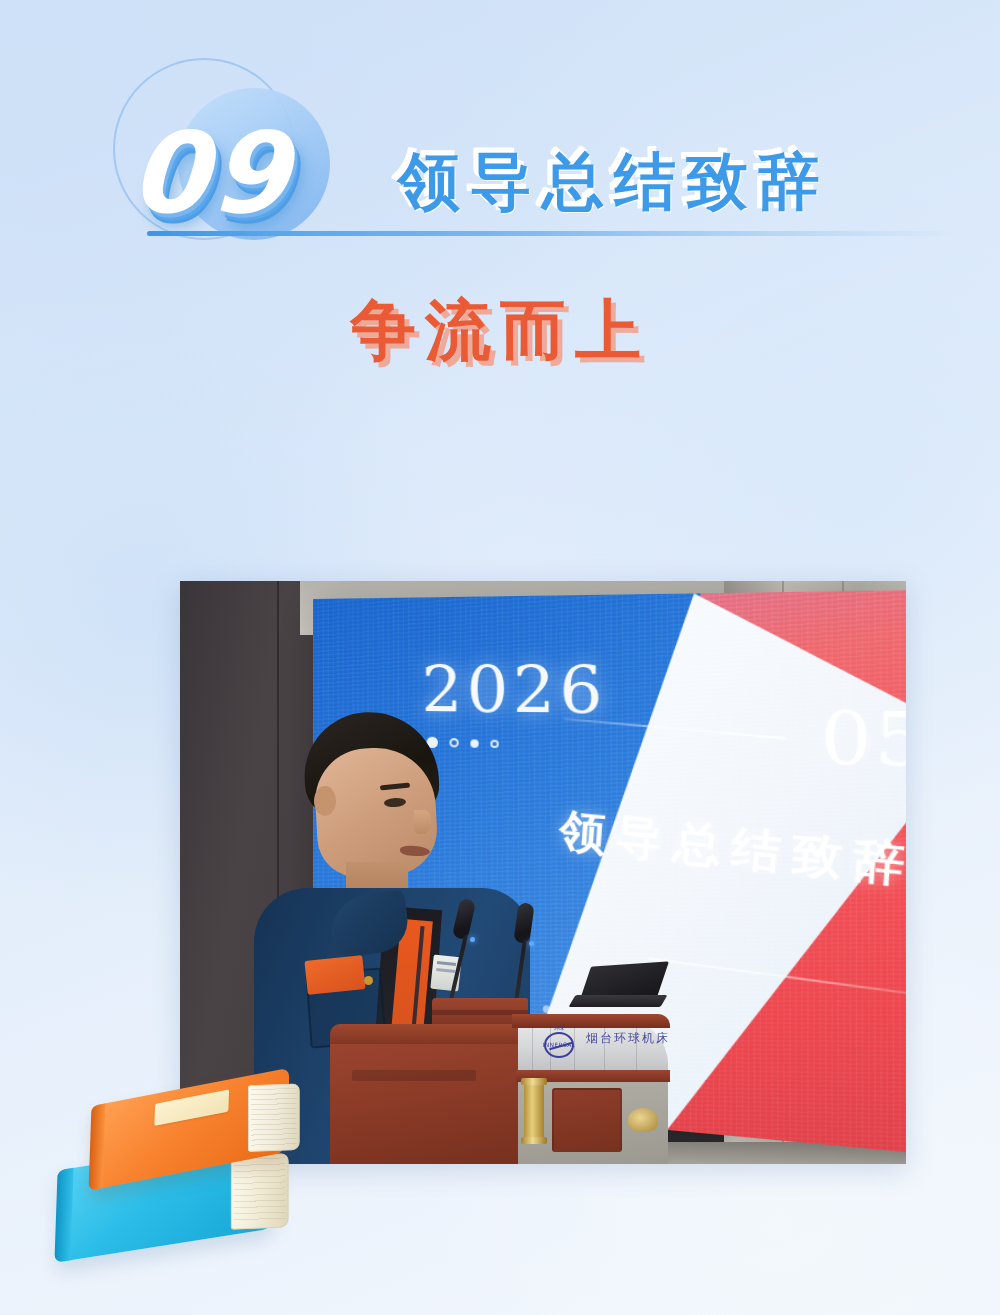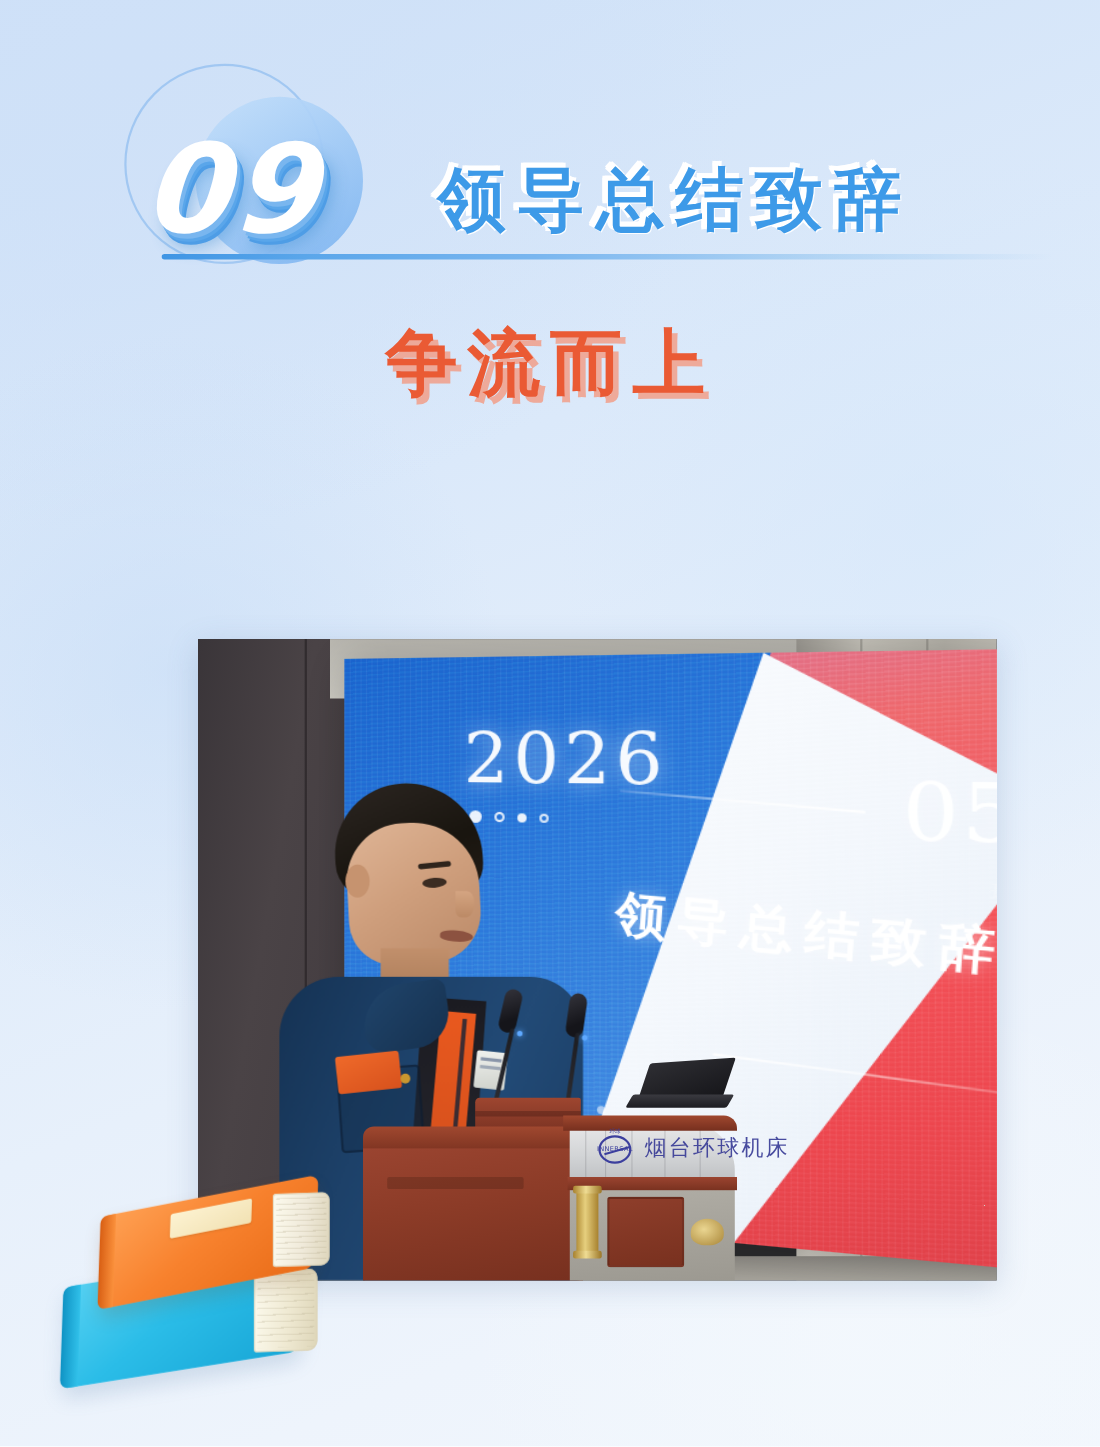--- a/index.html
+++ b/index.html
@@ -451,21 +451,21 @@
     font-size: 6px; letter-spacing: .3px; color: #3c3f9e; text-align: center;
     font-family: "DejaVu Sans", sans-serif;
   }
   .podium-logo-sub {
     position: absolute; left: 214px; top: 29px; width: 30px;
     font-size: 5px; color: #3c3f9e; text-align: center;
   }
   .podium-text {
     position: absolute; left: 256px; top: 34px;
     font-family: "DejaVu Sans", sans-serif;
-    font-size: 20px; letter-spacing: 2px;
+    font-size: 12px; letter-spacing: 2px;
     color: #3a3d97;
     white-space: nowrap;
     opacity: .92;
   }
   .podium-pillar {
     position: absolute; left: 194px; top: 86px; width: 20px; height: 58px;
     background: linear-gradient(90deg, #b38f3a, #e6cf7e 40%, #a8822f 100%);
     border-radius: 2px;
   }
   .podium-pillar:before, .podium-pillar:after {

